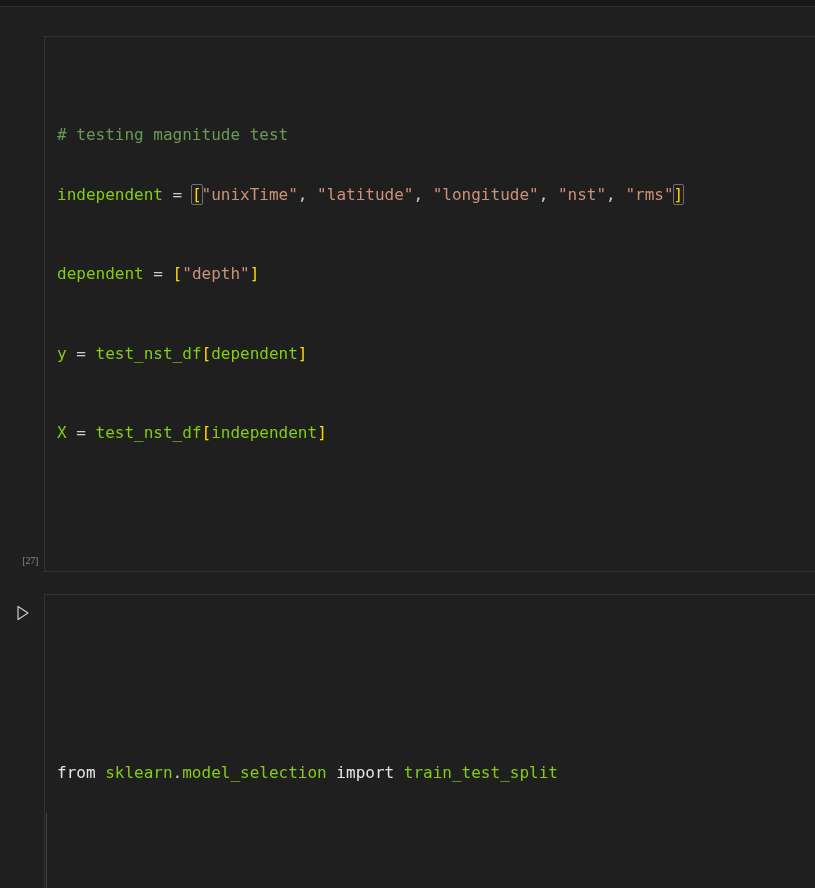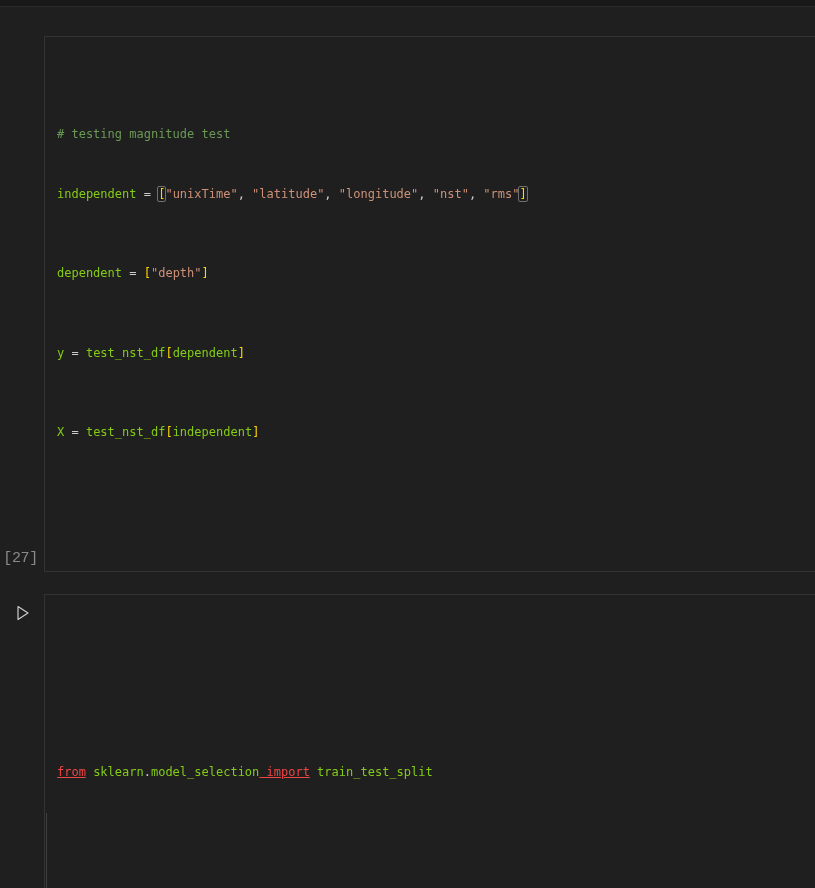--- a/index.html
+++ b/index.html
@@ -37,22 +37,22 @@
     width: 44px;
     flex: 0 0 44px;
     position: relative;
     align-self: stretch;
   }
   .exec-count {
     position: absolute;
     right: 6px;
     bottom: 6px;
     color: #8a8a8a;
-    font-size: 15px;
-    font-family: Liberation Mono, monospace;
+    font-size: 10px;
+    font-family: Liberation Serif, serif;
     line-height: 1;
     letter-spacing: -0.3px;
   }
   .run-btn {
     position: absolute;
     left: 14px;
     top: 10px;
     width: 18px;
     height: 18px;
     display: flex;
@@ -65,42 +65,42 @@
   .cell-body {
     flex: 1 1 auto;
     background: #1f1f1f;
     border: 1px solid #333333;
     border-right: none;
     box-sizing: border-box;
   }
   .code-area {
     padding: 9px 0 9px 12px;
     font-family: "DejaVu Sans Mono", "Liberation Mono", monospace;
-    font-size: 12px;
+    font-size: 16px;
     line-height: 19.85px;
     color: #cccccc;
     white-space: pre;
     tab-size: 4;
   }
   .line { position: relative; height: 19.85px; white-space: pre; }
   .blank { height: 19.85px; }
 
   
   .guide {
     position: absolute;
     width: 1px;
     background: #404040;
     left: 0;
     top: 0;
   }
   .guide-wrap { position: relative; }
 
   
   .c-comment { color: #6A9955; }
-  .c-kw      { color: #ef4444; text-decoration: underline; }   
+  .c-kw      { color: #e5e5e5; }   
   .c-var     { color: #84cc16; }
   .c-plain   { color: #CCCCCC; }
   .c-str     { color: #CE9178; }
   .c-brkt1   { color: #FFD700; }
   .c-op      { color: #CCCCCC; }
 
   .brkt-match {
     outline: 1px solid #707070;
     border-radius: 1px;
   }

